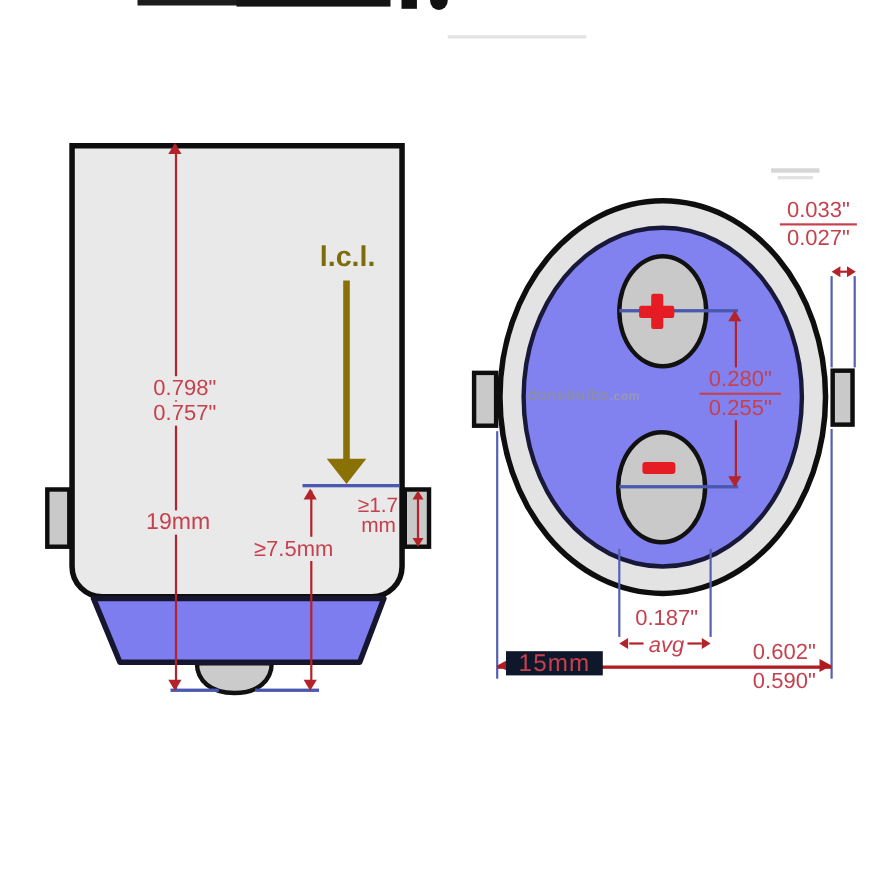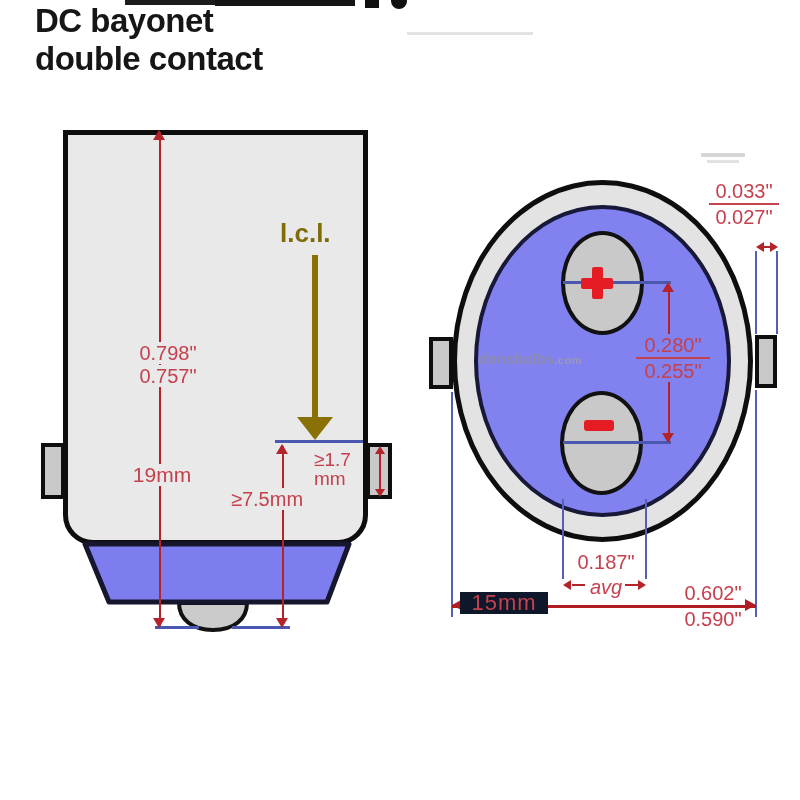--- a/index.html
+++ b/index.html
@@ -35,21 +35,21 @@
   .tri-l-lg{border-top:6px solid transparent;border-bottom:6px solid transparent;border-right:11px solid #b01c22;}
   .tri-r-lg{border-top:6px solid transparent;border-bottom:6px solid transparent;border-left:11px solid #b01c22;}
   
   .part{position:absolute;z-index:1;box-sizing:border-box;}
   .title{
     position:absolute;left:35px;top:2px;font-size:33px;line-height:38px;
     font-weight:700;color:#161616;letter-spacing:-0.5px;z-index:6;
   }
   .icl-label{
     position:absolute;font-size:26px;font-weight:700;color:#7e6c08;
-    text-align:left;white-space:nowrap;z-index:6;
+    text-align:center;white-space:nowrap;z-index:6;
   }
   .watermark{
     position:absolute;left:479px;top:351px;color:#8f8fa0;font-weight:700;
     font-size:14px;letter-spacing:0.5px;z-index:6;opacity:0.85;white-space:nowrap;
   }
   .watermark .tld{font-size:11px;font-weight:700;color:#9d9dac;}
   .artifact{position:absolute;z-index:2;}
 </style>
 </head>
 <body>
@@ -57,24 +57,20 @@
 <div id="canvas">
 
   <div class="artifact" style="left:125px;top:0;width:110px;height:5px;background:#1c1c1c;"></div>
   <div class="artifact" style="left:215px;top:0;width:140px;height:6px;background:#141414;"></div>
   <div class="artifact" style="left:365px;top:0;width:14px;height:8px;background:#111;"></div>
   <div class="artifact" style="left:391px;top:0;width:16px;height:9px;background:#111;border-radius:0 0 9px 9px;"></div>
   <div class="artifact" style="left:407px;top:32px;width:126px;height:3px;background:#e3e3e3;"></div>
   <div class="artifact" style="left:701px;top:153px;width:44px;height:4px;background:#d6d6d6;"></div>
   <div class="artifact" style="left:707px;top:160px;width:32px;height:3px;background:#e2e2e2;"></div>
 
-  <div class="title">
-    <div>DC bayonet</div>
-    <div>double contact</div>
-  </div>
 
   <div class="part" style="left:41px;top:443px;width:24px;height:56px;background:#c9c9c9;border:4px solid #0e0e0e;z-index:0;"></div>
   <div class="part" style="left:366px;top:443px;width:26px;height:56px;background:#c9c9c9;border:4px solid #0e0e0e;z-index:0;"></div>
 
   <div class="part" style="left:63px;top:130px;width:305px;height:415px;background:#e9e9e9;border:5px solid #0e0e0e;border-radius:0 0 30px 30px;"></div>
 
   <svg class="abs" style="left:60px;top:515px;z-index:2;" width="320" height="125" viewBox="0 0 320 125">
     <path d="M119,88 C119,104 132,115 153,115 C174,115 187,104 187,88 Z" fill="#cbcbcb" stroke="#111" stroke-width="4"></path>
     <path d="M25,29 L289,29 L267,87 L49,87 Z" fill="#7e7df0" stroke="#16162e" stroke-width="5" stroke-linejoin="round"></path>
   </svg>
@@ -92,22 +88,22 @@
   <div class="tri tri-up" style="left:276px;top:444px;"></div>
   <div class="tri tri-dn" style="left:276px;top:618px;"></div>
   <div class="lbl knock" style="left:222px;top:488px;width:90px;">≥7.5mm</div>
 
   <div class="line bluetick" style="left:155px;top:626px;width:44px;height:3px;"></div>
   <div class="line bluetick" style="left:232px;top:626px;width:58px;height:3px;"></div>
 
   <div class="line red" style="left:379px;top:449px;width:2px;height:42px;z-index:4;"></div>
   <div class="tri tri-up-sm" style="left:375px;top:446px;z-index:5;"></div>
   <div class="tri tri-dn-sm" style="left:375px;top:489px;z-index:5;"></div>
-  <div class="lbl knock" style="left:314px;top:450px;width:48px;text-align:left;font-size:19px;line-height:19px;">≥1.7</div>
-  <div class="lbl knock" style="left:314px;top:469px;width:46px;text-align:left;font-size:19px;line-height:19px;">mm</div>
+  <div class="lbl knock" style="left:314px;top:450px;width:48px;text-align:right;font-size:19px;line-height:19px;">≥1.7</div>
+  <div class="lbl knock" style="left:314px;top:469px;width:46px;text-align:right;font-size:19px;line-height:19px;">mm</div>
 
   <div class="icl-label" style="left:280px;top:218px;width:72px;">l.c.l.</div>
   <div class="line olive" style="left:312px;top:255px;width:6px;height:163px;"></div>
   <div class="tri" style="left:297px;top:417px;border-left:18px solid transparent;border-right:18px solid transparent;border-top:23px solid #8a7105;"></div>
 
   <div class="part" style="left:429px;top:337px;width:24px;height:52px;background:#c9c9c9;border:4px solid #0e0e0e;z-index:0;"></div>
   <div class="part" style="left:755px;top:335px;width:22px;height:53px;background:#c9c9c9;border:4px solid #0e0e0e;z-index:0;"></div>
 
   <div class="part" style="left:452px;top:180px;width:301px;height:362px;background:#e3e3e3;border:5px solid #0e0e0e;border-radius:50%;"></div>
 

